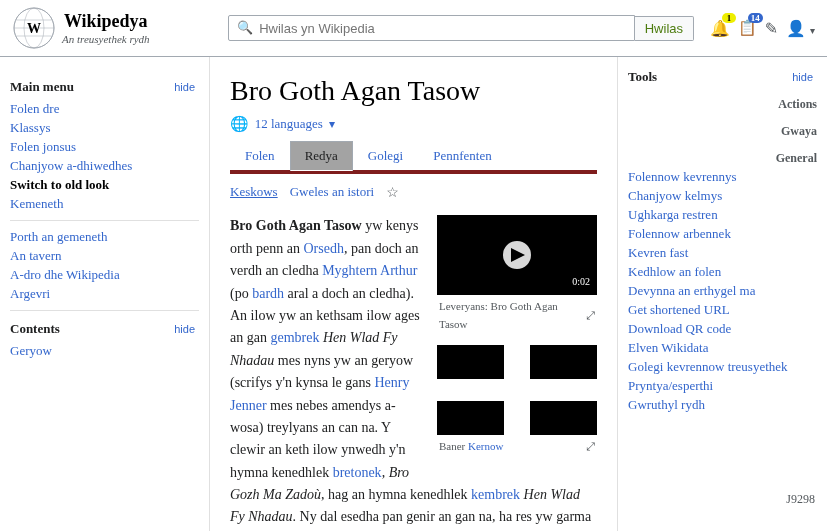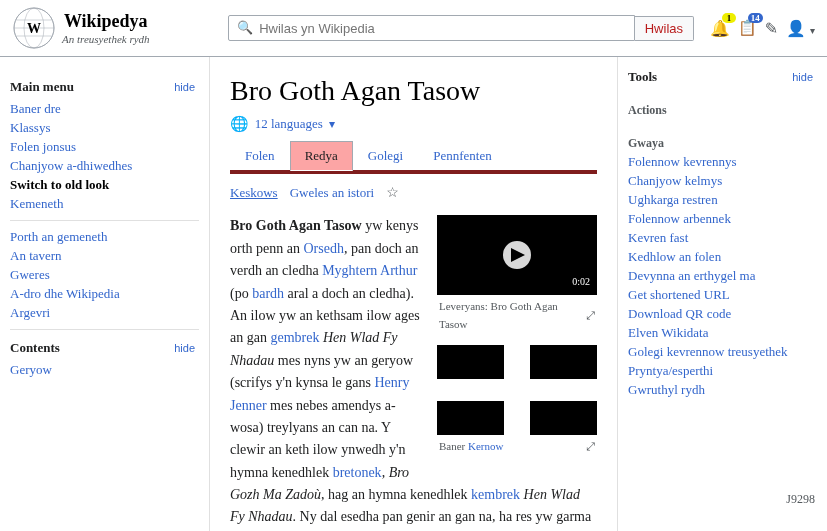--- a/index.html
+++ b/index.html
@@ -77,21 +77,21 @@
       background: transparent;
     }
     #search-button {
       background: #f8f9fa;
       border: 1px solid #a2a9b1;
       border-left: none;
       border-radius: 0 2px 2px 0;
       padding: 4px 10px;
       font-size: 13px;
       cursor: pointer;
-      color: #b91c1c;
+      color: #4d7c0f;
     }
     #header-icons {
       display: flex;
       align-items: center;
       gap: 8px;
       margin-left: auto;
     }
     .header-icon {
       font-size: 16px;
       cursor: pointer;
@@ -206,30 +206,29 @@
       font-size: 13px;
       cursor: pointer;
       color: #3366cc;
       text-decoration: none;
       border: 1px solid transparent;
       border-bottom: none;
       background: none;
     }
     .tab.active {
       color: #202122;
-      background: #fca5a5;
+      background: #a3a3a3;
       border-color: #a2a9b1;
       border-bottom: 1px solid #fff;
       margin-bottom: -1px;
       position: relative;
       z-index: 1;
     }
     #subtabs-row {
       display: flex;
-      align-items: center;
       gap: 12px;
       margin-bottom: 14px;
       font-size: 13px;
     }
     .subtab {
       color: #3366cc;
       cursor: pointer;
       text-decoration: none;
     }
     .subtab-starred { color: #54595d; font-size: 14px; cursor: pointer; }
@@ -346,23 +345,24 @@
       justify-content: space-between;
       margin-bottom: 10px;
     }
     .tools-title {
       font-weight: bold;
       font-size: 13px;
     }
     .tools-section-label {
       color: #54595d;
       font-size: 12px;
-      margin: 18px 0 3px 0;
+      margin: 12px 0 3px 0;
       font-weight: bold;
       text-transform: none;
+      text-align: right;
     }
     .tools-nav {
       list-style: none;
     }
     .tools-nav li {
       margin: 3px 0;
     }
     .tools-nav li a {
       color: #3366cc;
       text-decoration: none;
@@ -436,32 +436,31 @@
 </div>
 
 <div id="layout">
 
   <div id="sidebar">
     <div class="sidebar-section-header">
       <span class="sidebar-section-title">Main menu</span>
       <button class="hide-btn">hide</button>
     </div>
     <ul class="sidebar-nav">
-      <li><a href="#">Baner dre</a></li>
+      <li><a href="#">Folen dre</a></li>
       <li><a href="#">Klassys</a></li>
       <li><a href="#">Folen jonsus</a></li>
       <li><a href="#">Chanjyow a-dhiwedhes</a></li>
       <li class="bold-item"><a href="#" style="color:#000;font-weight:bold;">Switch to old look</a></li>
       <li><a href="#">Kemeneth</a></li>
     </ul>
     <hr class="sidebar-divider">
     <ul class="sidebar-nav">
       <li><a href="#">Porth an gemeneth</a></li>
       <li><a href="#">An tavern</a></li>
-      <li><a href="#">Gweres</a></li>
       <li><a href="#">A-dro dhe Wikipedia</a></li>
       <li><a href="#">Argevri</a></li>
     </ul>
     <hr class="sidebar-divider">
     <div class="sidebar-section-header">
       <span class="sidebar-section-title">Contents</span>
       <button class="hide-btn">hide</button>
     </div>
     <ul class="sidebar-nav">
       <li><a href="#">Geryow</a></li>
@@ -519,20 +518,21 @@
   </div>
 
   <div id="tools-panel">
     <div class="tools-header">
       <span class="tools-title">Tools</span>
       <button class="hide-btn">hide</button>
     </div>
 
     <div class="tools-section-label">Actions</div>
     <div class="tools-section-label">Gwaya</div>
+    <div class="tools-section-label">General</div>
 
     <ul class="tools-nav">
       <li><a href="#">Folennow kevrennys</a></li>
       <li><a href="#">Chanjyow kelmys</a></li>
       <li><a href="#">Ughkarga restren</a></li>
       <li><a href="#">Folennow arbennek</a></li>
       <li><a href="#">Kevren fast</a></li>
       <li><a href="#">Kedhlow an folen</a></li>
       <li><a href="#">Devynna an erthygel ma</a></li>
       <li><a href="#">Get shortened URL</a></li>

